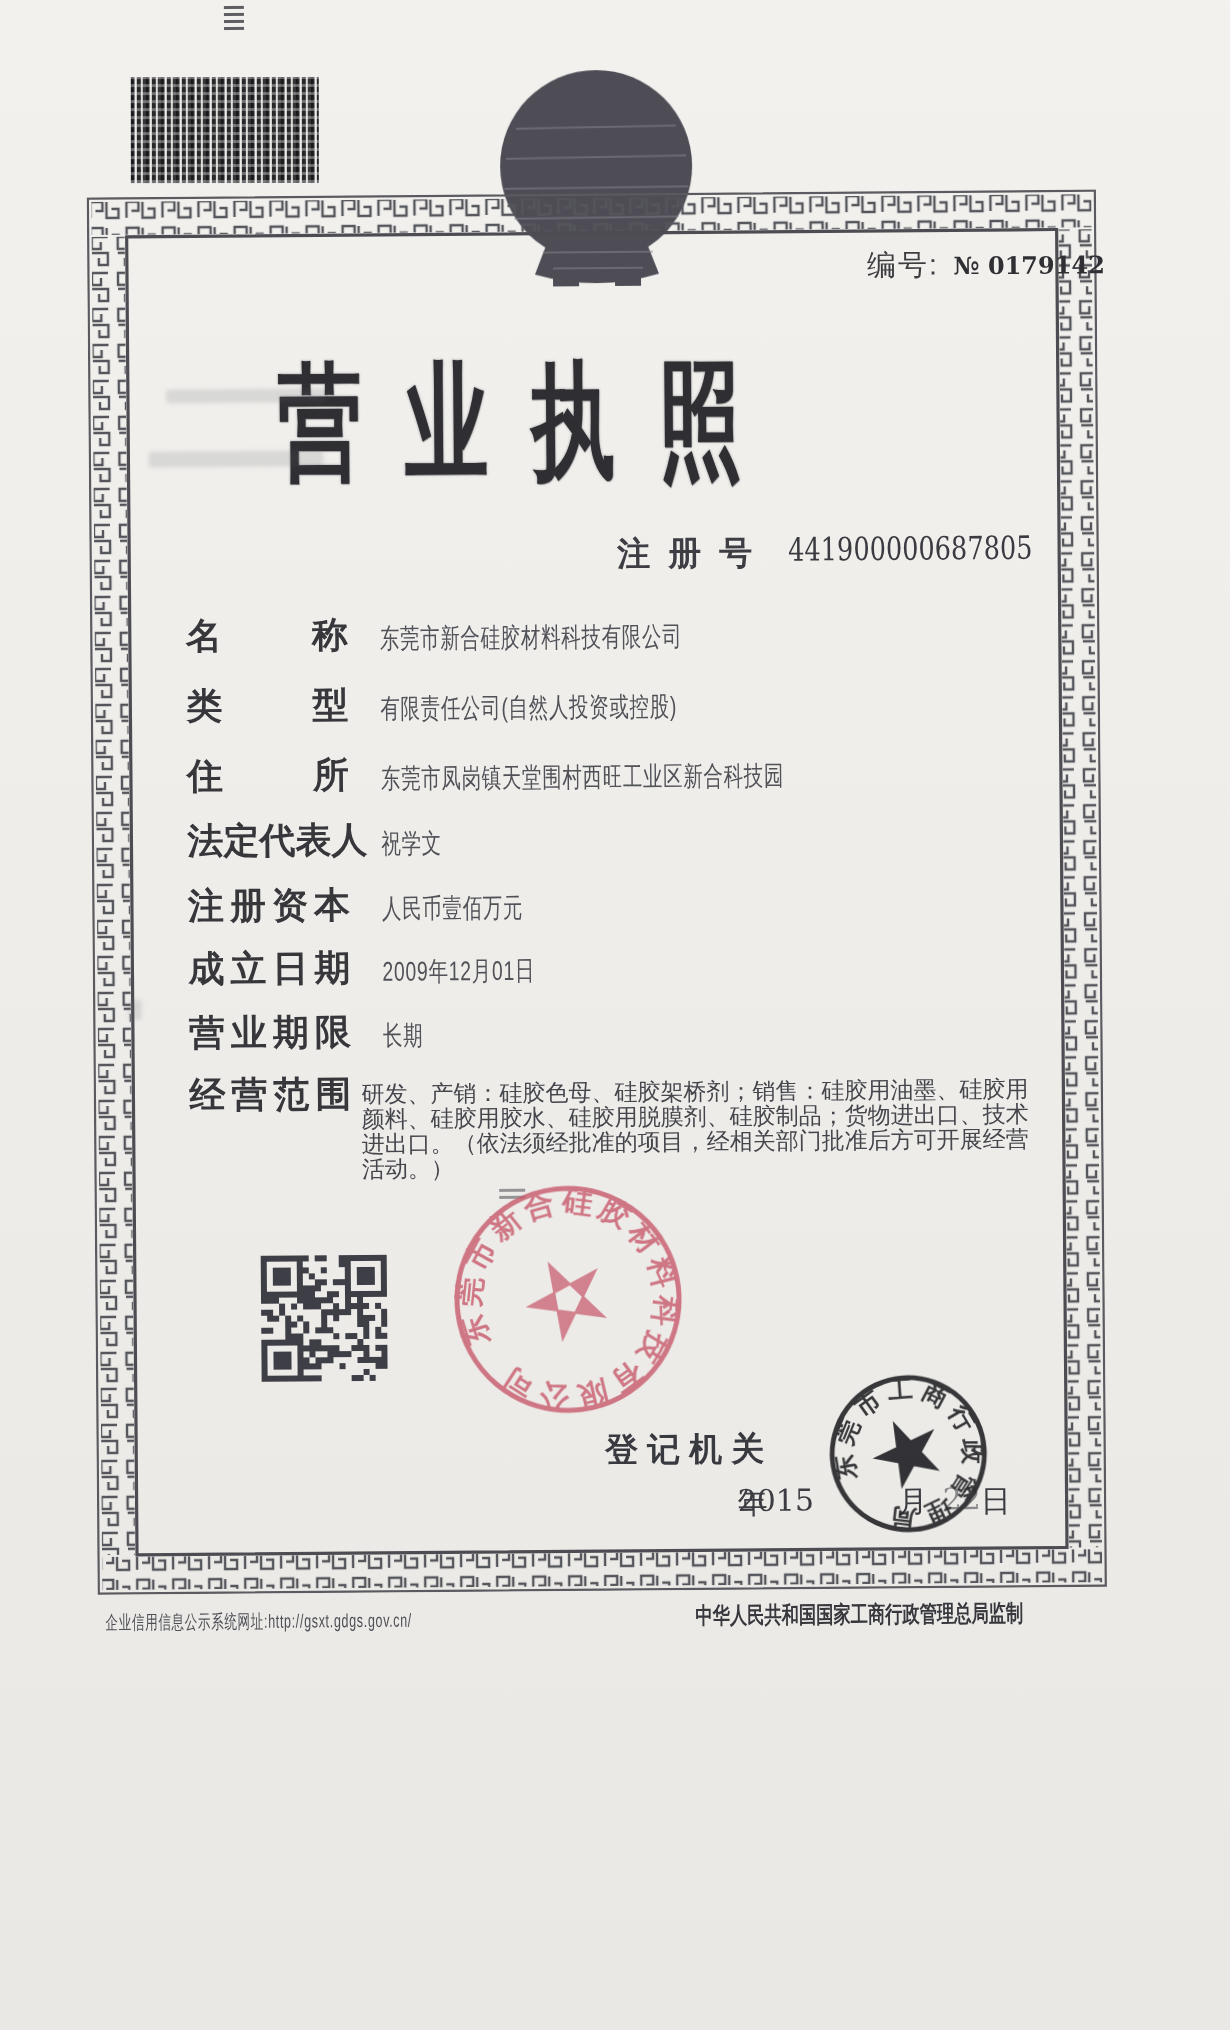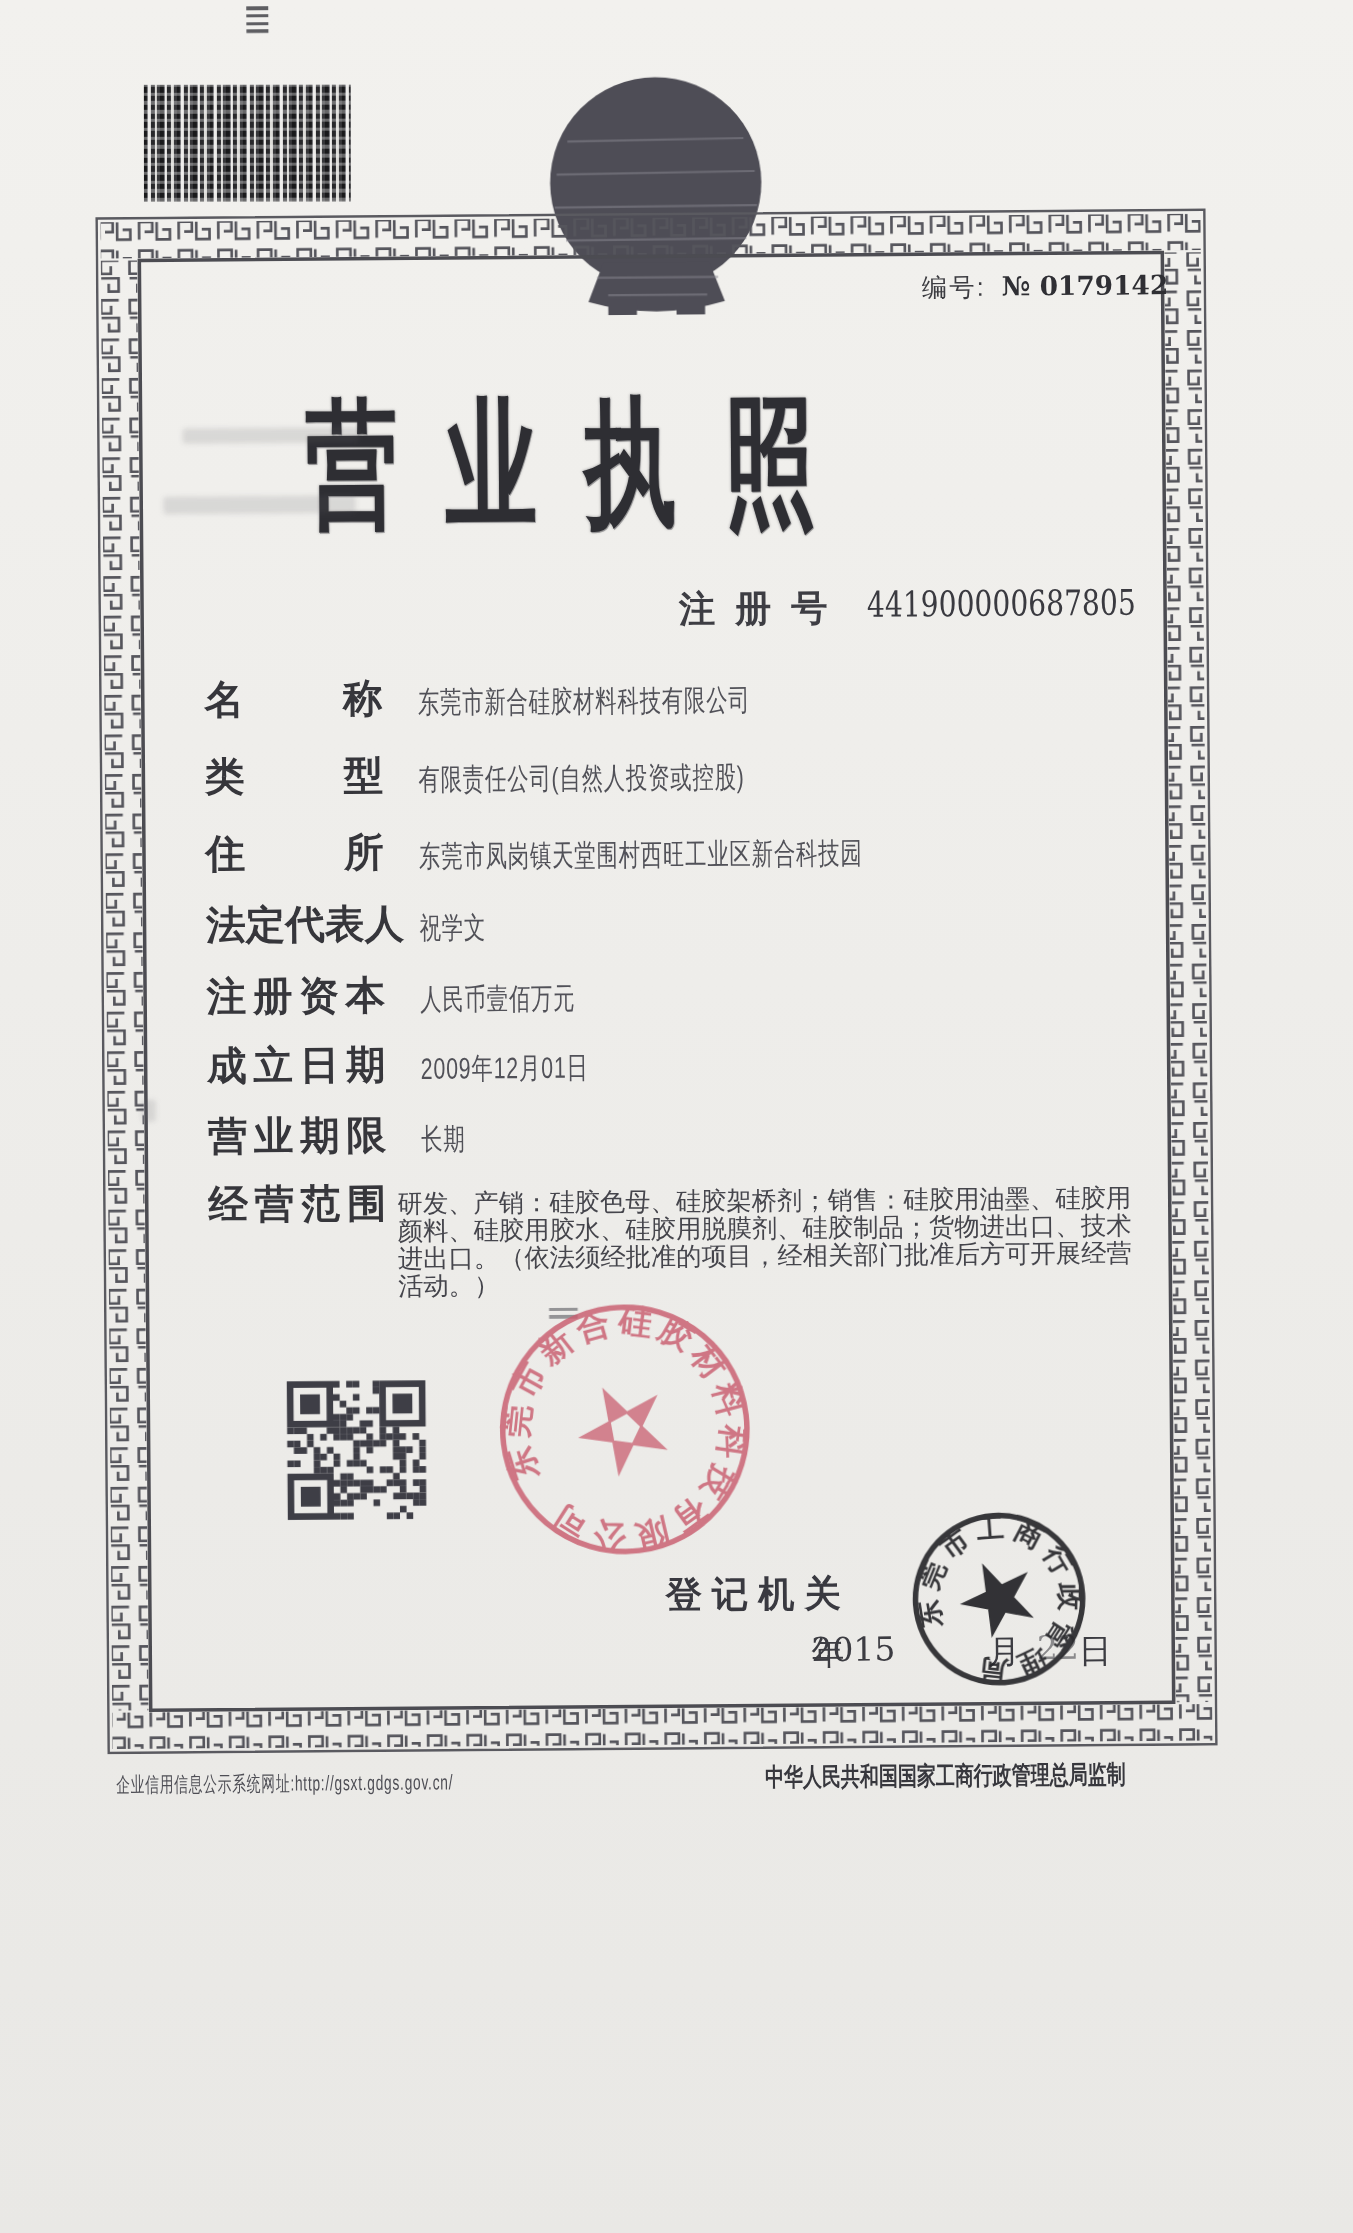--- a/index.html
+++ b/index.html
@@ -21,21 +21,21 @@
   }
 
   
   .emblem{position:absolute;left:500px;top:66px;filter:blur(.6px);}
 
   
   .frame{position:absolute;left:92px;top:193px;}
 
   
   .serial{position:absolute;left:843px;top:248px;white-space:nowrap;}
-  .serial-label{font-size:23px;color:#3c3c41;letter-spacing:2px;}
+  .serial-label{font-size:29px;color:#3c3c41;letter-spacing:2px;margin-left:29px;}
   .serial-number{font-family:"DejaVu Serif","Liberation Serif",serif;font-weight:700;font-size:24px;color:#2f2f34;margin-left:10px;}
 
   
   .title{
     position:absolute;left:282px;top:338px;white-space:nowrap;
     font-size:126px;font-weight:900;letter-spacing:66px;color:#2e2e33;
     transform:scaleX(.66);transform-origin:0 0;
     text-shadow:0 0 3px rgba(44,44,50,.55),1px 1px 0 rgba(44,44,50,.35);
   }
 

